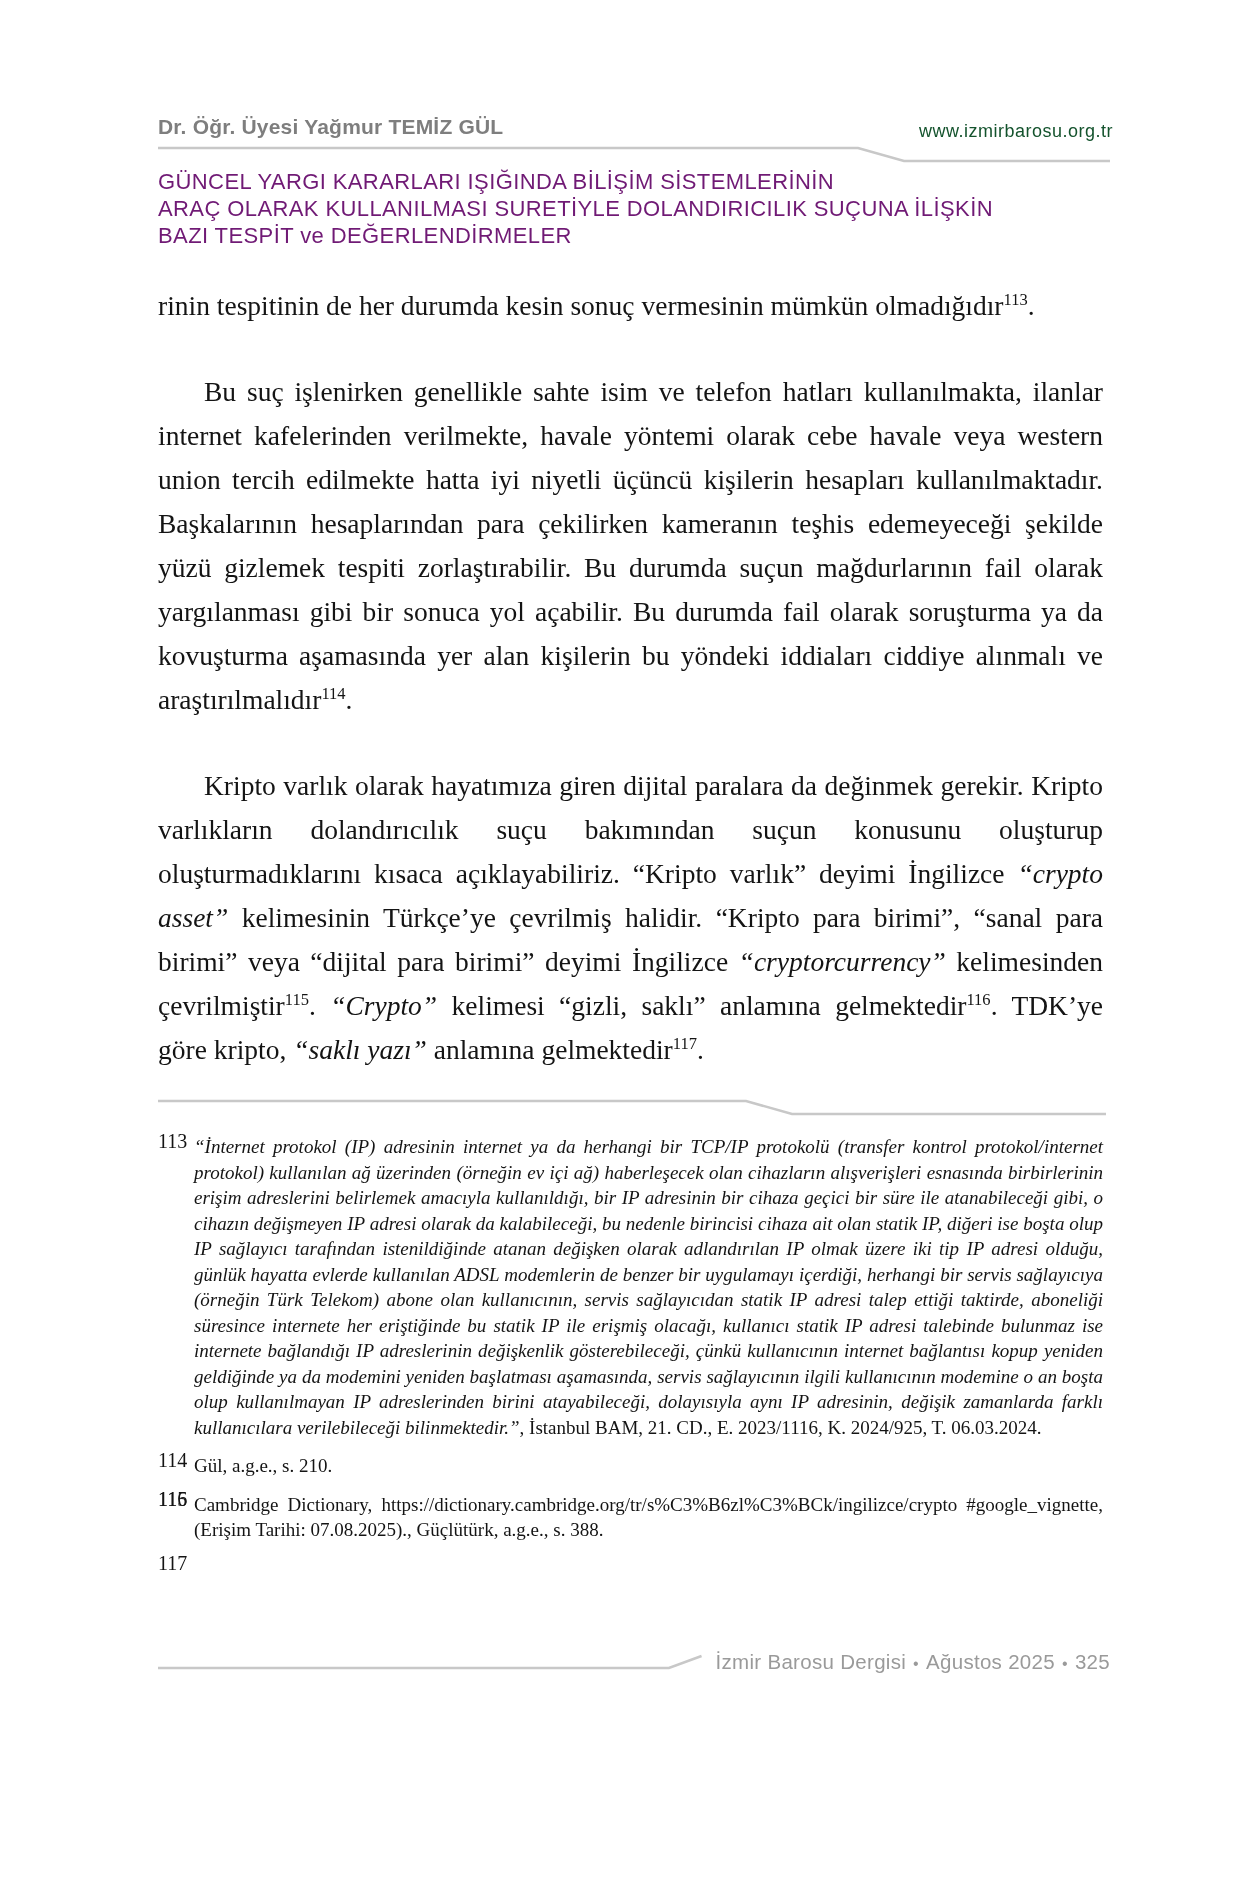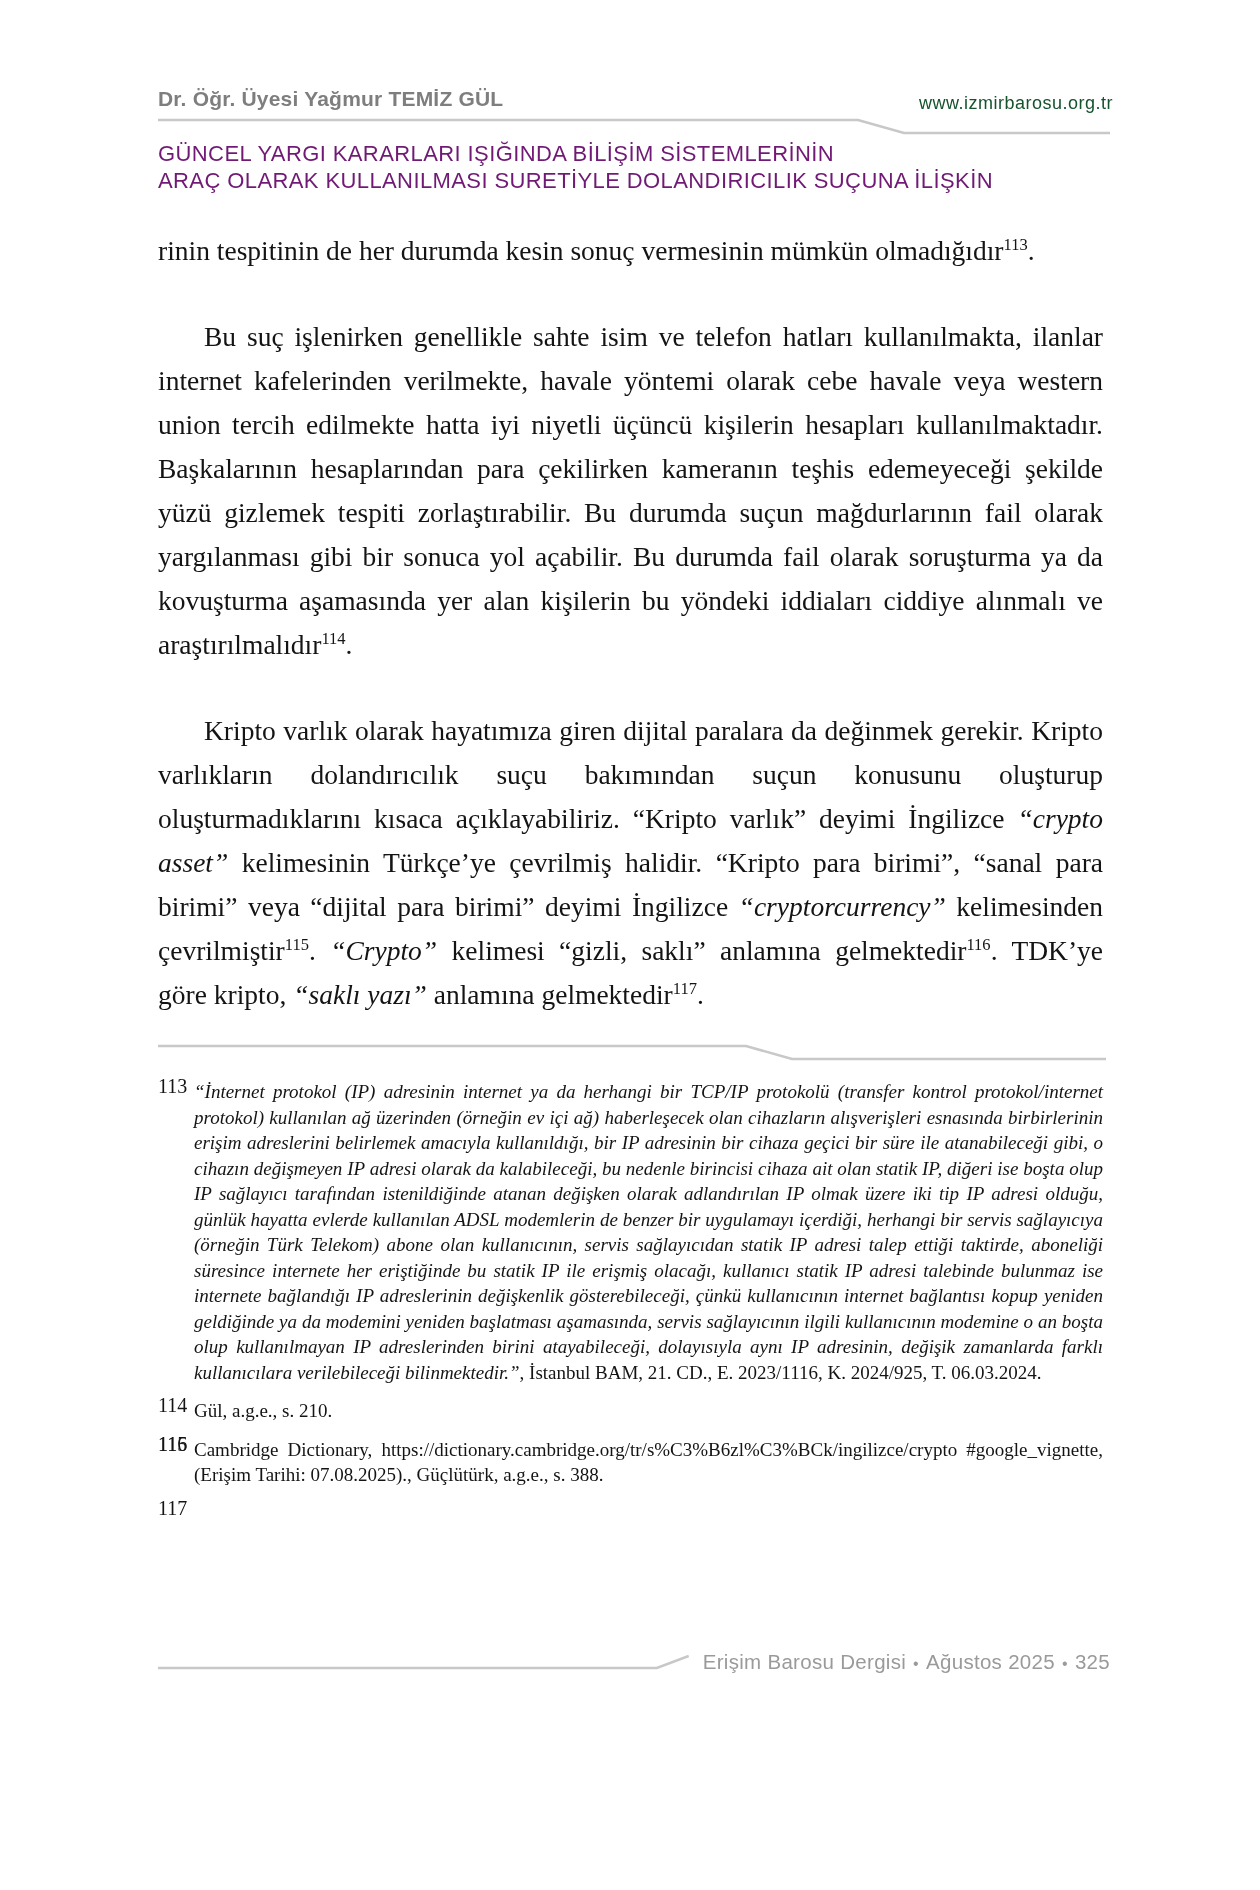--- a/index.html
+++ b/index.html
@@ -1,20 +1,20 @@
 <!DOCTYPE html>
 <html lang="tr"><head>
 <meta charset="utf-8">
 <style>
   html,body { margin:0; padding:0; background:#ffffff; }
   .page {
     position:relative;
     width:1260px; height:1756px;
     box-sizing:border-box;
-    padding:86px 157px 0 158px;
+    padding:114px 157px 0 158px;
     background:#ffffff;
     overflow:hidden;
     font-family:"Liberation Serif", serif;
     color:#161616;
   }
   
   .hdr { position:relative; }
   .author {
     font-family:"Liberation Sans", sans-serif;
     font-weight:700;
@@ -101,20 +101,21 @@
     <div class="author">Dr. Öğr. Üyesi Yağmur TEMİZ GÜL</div>
     <div class="sep-wrap">
       <svg width="952" height="20" viewBox="0 0 952 20">
         <polyline class="sepline" points="0,3 700,3 746,16 952,16"></polyline>
       </svg>
       <div class="site-url">www.izmirbarosu.org.tr</div>
     </div>
     <div class="title">
       <div>GÜNCEL YARGI KARARLARI IŞIĞINDA BİLİŞİM SİSTEMLERİNİN</div>
       <div>ARAÇ OLARAK KULLANILMASI SURETİYLE DOLANDIRICILIK SUÇUNA İLİŞKİN</div>
+      <div>BAZI TESPİT ve DEĞERLENDİRMELER</div>
     </div>
   </header>
 
   <main class="bodytext" id="body-paragraphs">
       <p class="para"><span>rinin tespitinin de her durumda kesin sonuç vermesinin mümkün olmadığıdır</span><sup class="fnref">113</sup><span>.</span></p>
       <p class="para indent"><span>Bu suç işlenirken genellikle sahte isim ve telefon hatları kullanılmakta, ilanlar internet kafelerinden verilmekte, havale yöntemi olarak cebe havale veya western union tercih edilmekte hatta iyi niyetli üçüncü kişilerin hesapları kullanılmaktadır. Başkalarının hesaplarından para çekilirken kameranın teşhis edemeyeceği şekilde yüzü gizlemek tespiti zorlaştırabilir. Bu durumda suçun mağdurlarının fail olarak yargılanması gibi bir sonuca yol açabilir. Bu durumda fail olarak soruşturma ya da kovuşturma aşamasında yer alan kişilerin bu yöndeki iddiaları ciddiye alınmalı ve araştırılmalıdır</span><sup class="fnref">114</sup><span>.</span></p>
       <p class="para indent"><span>Kripto varlık olarak hayatımıza giren dijital paralara da değinmek gerekir. Kripto varlıkların dolandırıcılık suçu bakımından suçun konusunu oluşturup oluşturmadıklarını kısaca açıklayabiliriz. “Kripto varlık” deyimi İngilizce </span><i>“crypto asset”</i><span> kelimesinin Türkçe’ye çevrilmiş halidir. “Kripto para birimi”, “sanal para birimi” veya “dijital para birimi” deyimi İngilizce </span><i>“cryptorcurrency”</i><span> kelimesinden çevrilmiştir</span><sup class="fnref">115</sup><span>. </span><i>“Crypto”</i><span> kelimesi “gizli, saklı” anlamına gelmektedir</span><sup class="fnref">116</sup><span>. TDK’ye göre kripto, </span><i>“saklı yazı”</i><span> anlamına gelmektedir</span><sup class="fnref">117</sup><span>.</span></p>
     </main>
 
   <div class="fn-sep">
@@ -129,17 +130,17 @@
       <div class="footnote"><span class="fn-num">115</span></div>
       <div class="footnote"><span class="fn-num">116</span><span class="fn-text"><span>Cambridge Dictionary, https://dictionary.cambridge.org/tr/s%C3%B6zl%C3%BCk/ingilizce/crypto #google_vignette, (Erişim Tarihi: 07.08.2025)., Güçlütürk, a.g.e., s. 388.</span></span></div>
       <div class="footnote"><span class="fn-num">117</span></div>
     </section>
 
   <footer class="pg-footer">
     <svg viewBox="0 0 100 20" preserveAspectRatio="none">
       <polyline class="sepline" points="0,16 94,16 100,4" vector-effect="non-scaling-stroke"></polyline>
     </svg>
     <div class="footer-text">
-      <span>Erişim Barosu Dergisi</span><span class="dot">•</span><span>Ağustos 2025</span><span class="dot">•</span><span>325</span>
+      <span>İzmir Barosu Dergisi</span><span class="dot">•</span><span>Ağustos 2025</span><span class="dot">•</span><span>325</span>
     </div>
   </footer>
 
 </div>
 
 </body></html>

